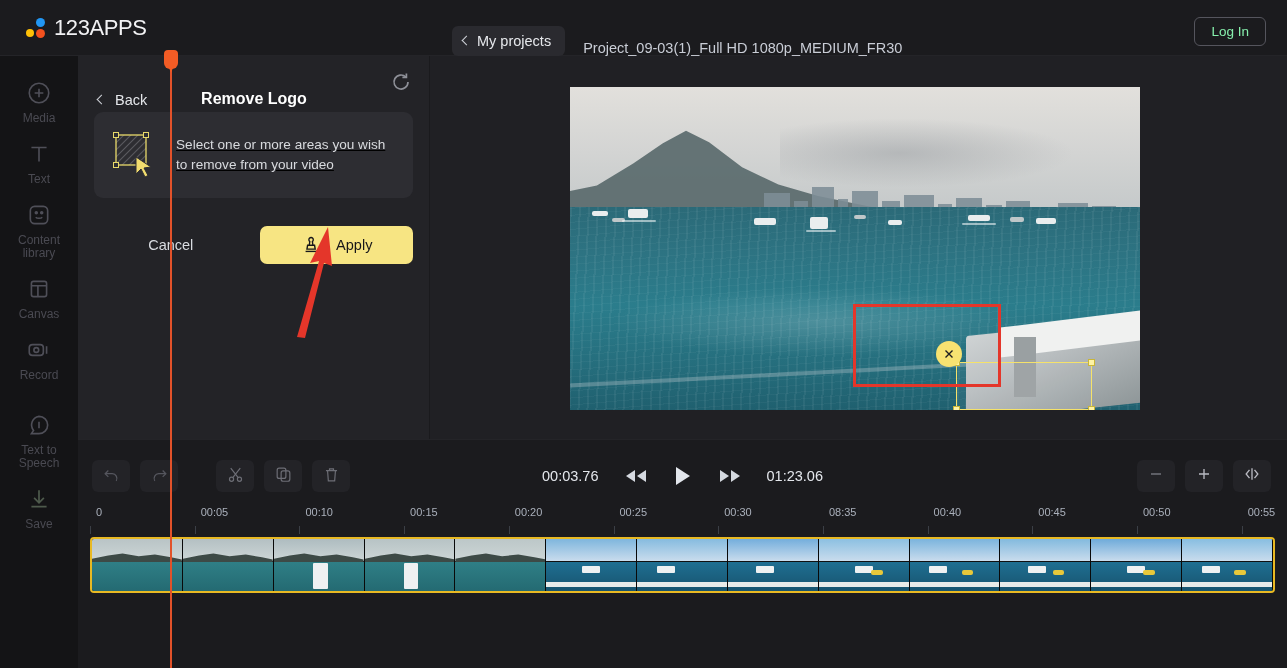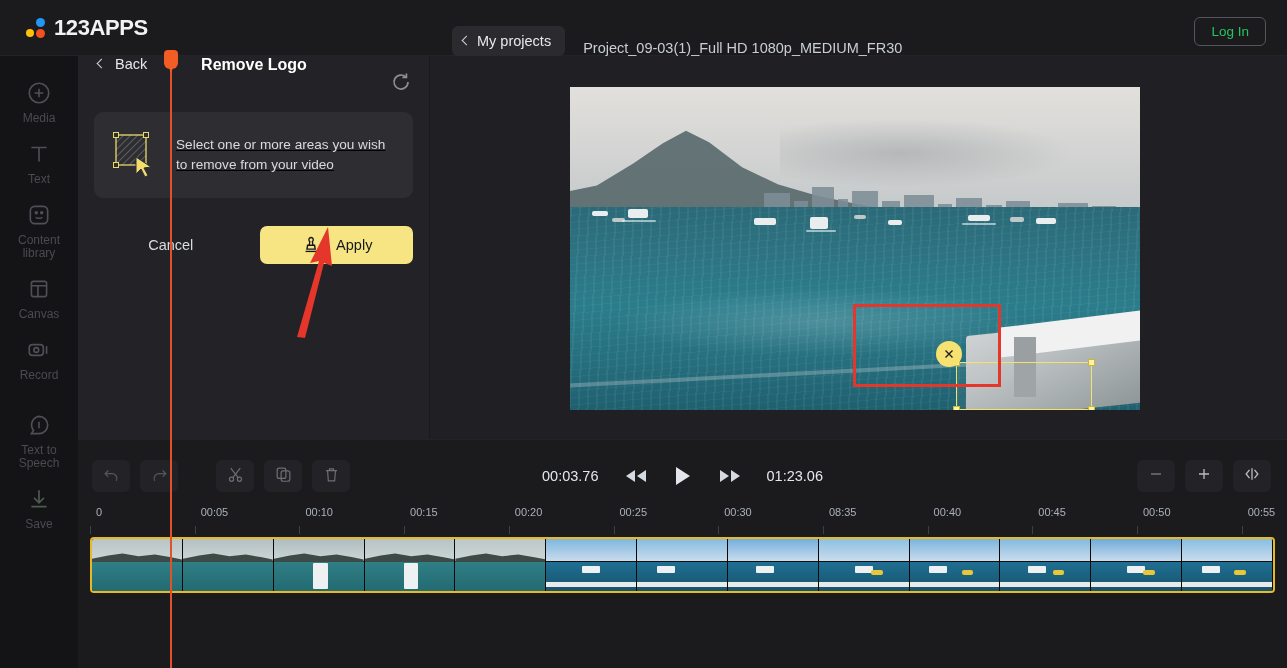--- a/index.html
+++ b/index.html
@@ -17,39 +17,39 @@
     background: #1b1b1e; display: flex; align-items: center;
     border-bottom: 1px solid #242428;
   }
   .logo-wrap { display: flex; align-items: center; margin-left: 26px; gap: 8px; }
   .logo-dots { position: relative; width: 20px; height: 20px; }
   .logo-dots i { position: absolute; border-radius: 50%; display: block; }
   .dot-blue   { width: 9px; height: 9px; background: #2196f3; left: 10px; top: 0px; }
   .dot-yellow { width: 8px; height: 8px; background: #ffc107; left: 0px;  top: 11px; }
   .dot-orange { width: 9px; height: 9px; background: #f4511e; left: 10px; top: 11px; }
   .logo-text {
-    color: #f2f2f4; font-size: 22px; font-weight: bold; letter-spacing: -0.4px;
+    color: #f2f2f4; font-size: 22px; font-weight: normal; letter-spacing: -0.4px;
   }
   .topbar-center {
     position: absolute; left: 452px; top: 0; height: 56px;
     display: flex; align-items: flex-end; gap: 18px;
   }
   .myprojects {
     display: flex; align-items: center; gap: 7px;
     background: #2a2a2f; border-radius: 6px;
     padding: 7px 14px 7px 11px; color: #e6e8ec; font-size: 14.5px;
     cursor: pointer; border: none;
   }
   .chev-l { display: inline-block; width: 7px; height: 7px;
     border-left: 1.6px solid #cfd2d8; border-bottom: 1.6px solid #cfd2d8;
     transform: rotate(45deg); margin-bottom: 1px; }
   .proj-title { color: #c9cdd6; font-size: 14.5px; white-space: nowrap; }
   .login-btn {
     position: absolute; right: 21px; top: 17px;
-    padding: 6px 16px; font-size: 13.5px; color: #22c55e;
+    padding: 6px 16px; font-size: 13.5px; color: #86efac;
     background: transparent; border: 1px solid #55555d; border-radius: 6px;
     cursor: pointer; font-family: inherit; margin-left: 47px;
   }
 
   
   .rail {
     position: absolute; left: 0; top: 56px; width: 78px; height: 612px;
     background: #141416; display: flex; flex-direction: column;
     align-items: center; padding-top: 14px;
   }
@@ -63,21 +63,21 @@
     color: #4a4a52; font-size: 12px; line-height: 13px; text-align: center;
   }
   .rail-sep { height: 14px; }
 
   
   .panel {
     position: absolute; left: 78px; top: 56px; width: 352px; height: 383px;
     background: #232327; border-right: 1px solid #1a1a1d;
   }
   .panel-head {
-    position: relative; height: 52px; display: flex; align-items: flex-start;
+    position: relative; height: 52px; display: flex; align-items: flex-end;
     padding: 0 20px;
   }
   .back-btn { display: flex; align-items: center; gap: 10px; cursor: pointer; }
   .back-label { color: #e4e6ea; font-size: 14.5px; }
   .panel-title {
     position: absolute; left: 0; width: 352px; text-align: center;
     color: #ffffff; font-size: 16px; font-weight: bold; pointer-events: none;
   }
   .reset-btn {
     position: absolute; right: 16px; top: 14px; width: 24px; height: 24px;

